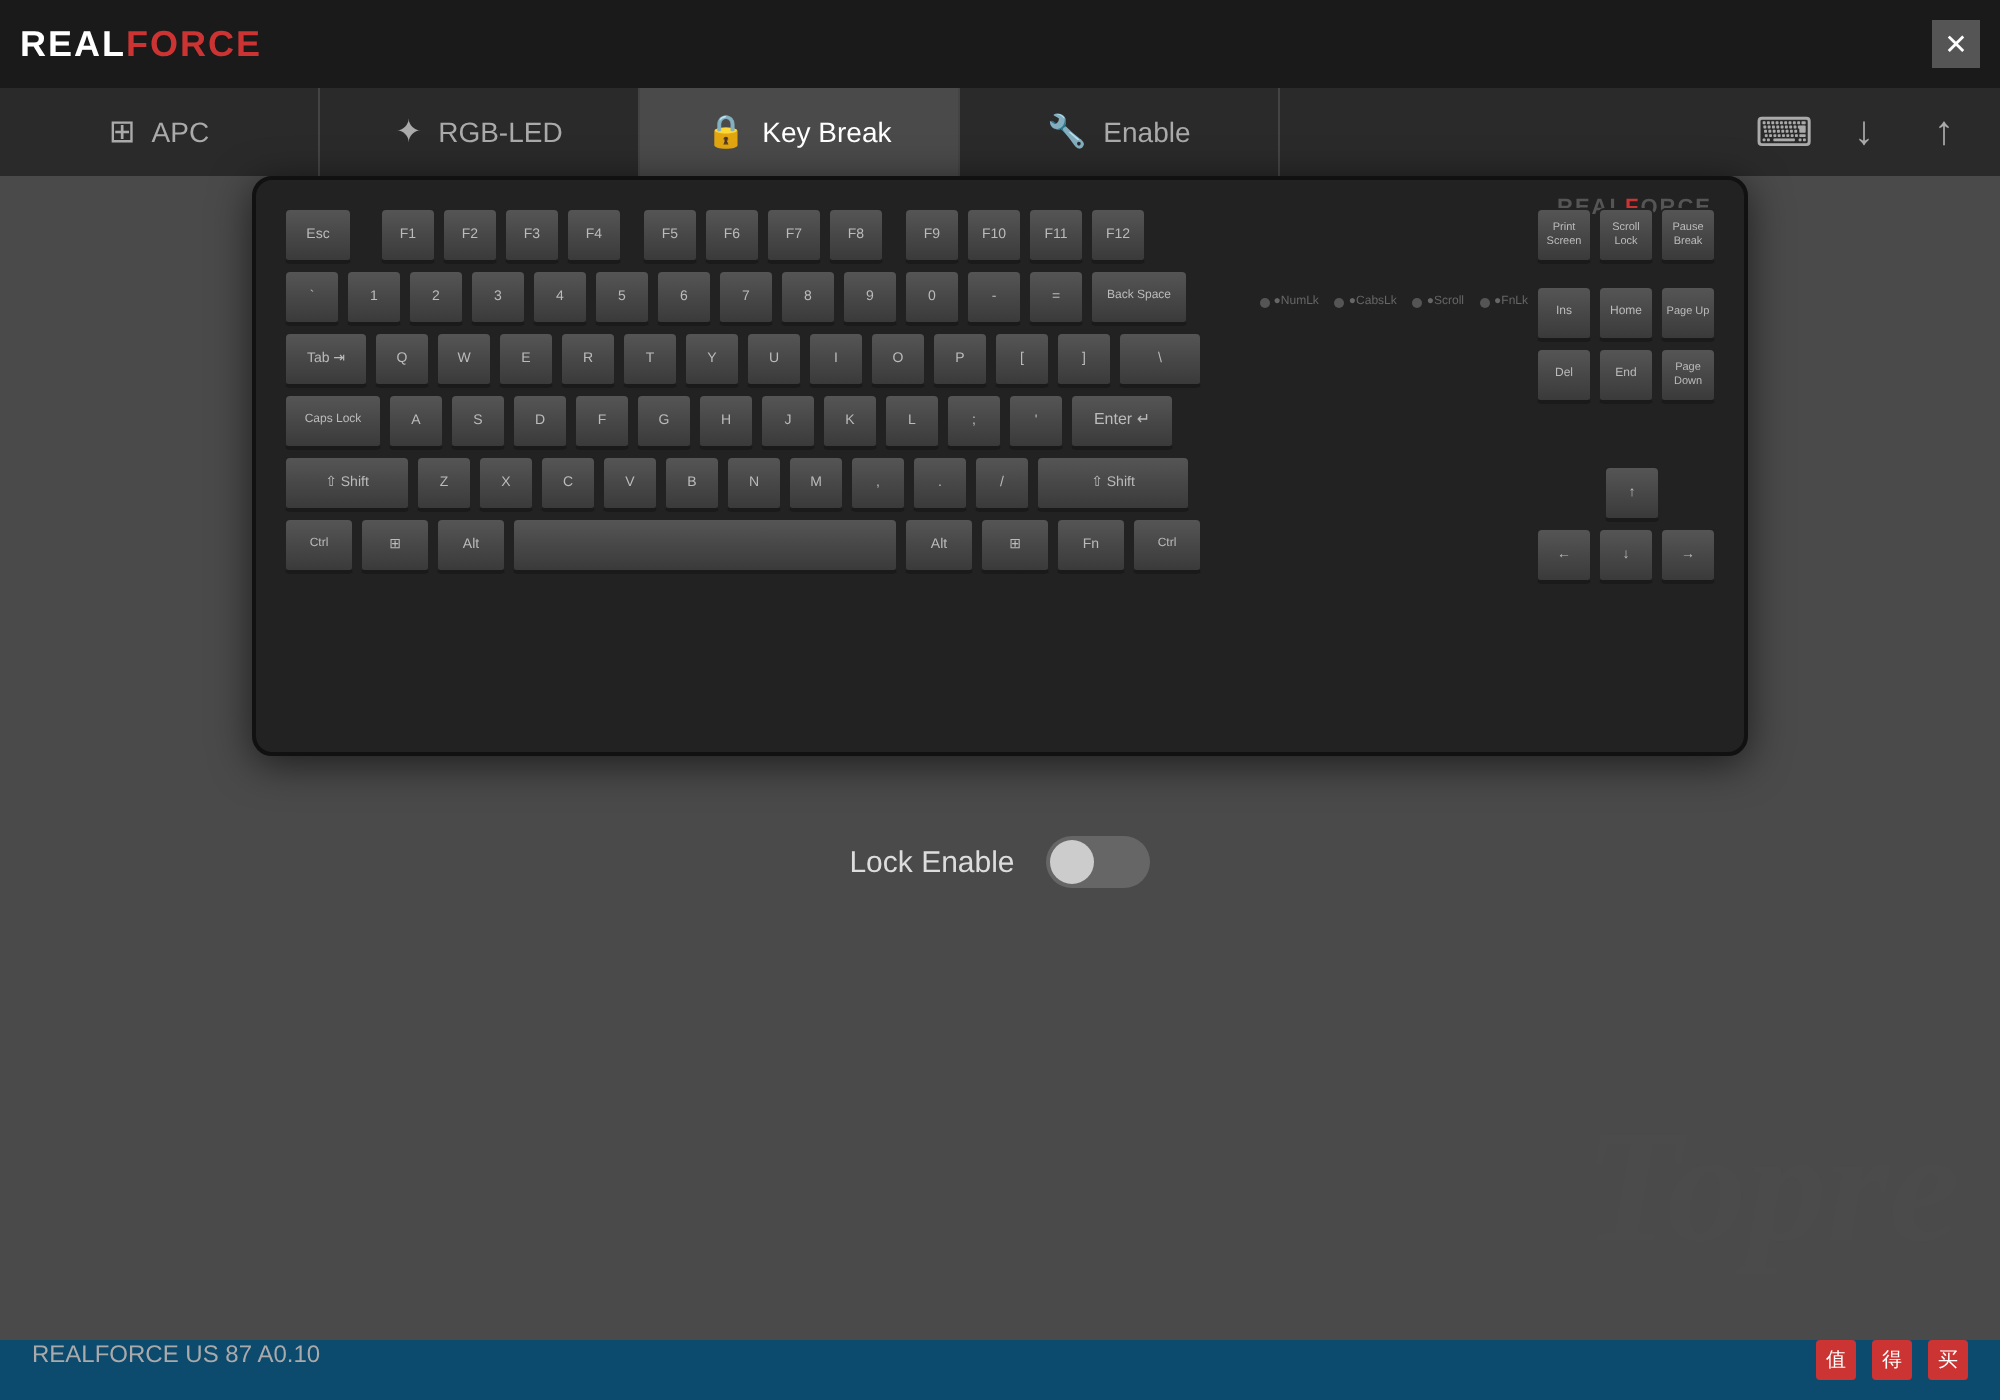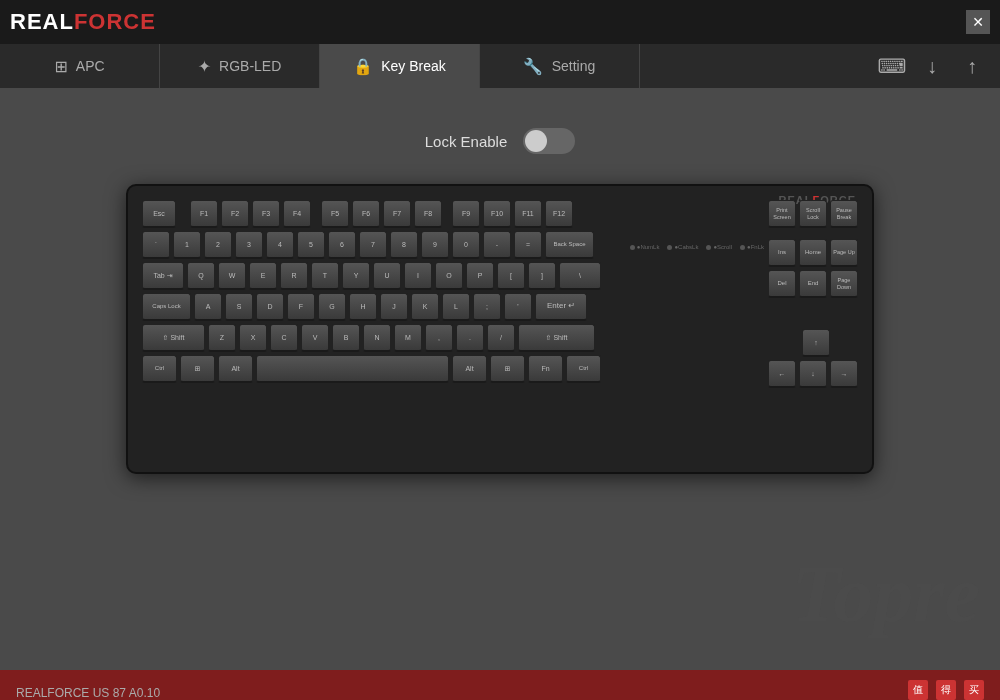--- a/index.html
+++ b/index.html
@@ -18,21 +18,21 @@
       top: 0; left: 0; right: 0;
       height: 44px;
       background: #1a1a1a;
       display: flex;
       align-items: center;
       justify-content: space-between;
       padding: 0 10px;
     }
     #logo {
       color: #fff;
-      font-size: 22px;
+      font-size: 18px;
       font-weight: bold;
       letter-spacing: 1px;
     }
     #logo span.real { color: #fff; }
     #logo span.force { color: #cc3333; }
     #close-btn {
       width: 24px; height: 24px;
       background: #555;
       border: none;
       color: #fff;
@@ -254,23 +254,23 @@
       width: 5px; height: 5px;
       border-radius: 50%;
       background: #555;
     }
 
     
     #status-bar {
       position: absolute;
       bottom: 0; left: 0; right: 0;
       height: 30px;
-      background: #7f1d1d;
-      display: flex;
-      align-items: flex-end;
+      background: #0c4a6e;
+      display: flex;
+      align-items: flex-start;
       justify-content: space-between;
       padding: 0 16px;
       color: #aaa;
       font-size: 12px;
     }
 
     
     #topre-watermark {
       position: absolute;
       bottom: 60px;
@@ -319,37 +319,30 @@
   <div class="tab">
     <span class="tab-icon">✦</span>
     <span>RGB-LED</span>
   </div>
   <div class="tab active">
     <span class="tab-icon">🔒</span>
     <span>Key Break</span>
   </div>
   <div class="tab">
     <span class="tab-icon">🔧</span>
-    <span>Setting</span>
+    <span>Enable</span>
   </div>
   <div class="tab-actions">
     <button class="action-btn" title="Keyboard">⌨</button>
     <button class="action-btn" title="Download">↓</button>
     <button class="action-btn" title="Upload">↑</button>
   </div>
 </div>
 
 <div id="main-content">
-
-  <div id="lock-enable-row">
-    <span id="lock-enable-label">Lock Enable</span>
-    <div class="toggle-switch" id="lock-toggle">
-      <div class="toggle-knob"></div>
-    </div>
-  </div>
 
   <div id="keyboard-container">
     <div id="keyboard-bg">
 
       <div id="rf-brand">REAL<span>F</span>ORCE</div>
 
       <div id="led-row">
         <div class="led-dot">
           <div class="led-circle"></div>
           <span>●NumLk</span>
@@ -496,20 +489,27 @@
         <div class="right-key-row">
           <div class="rkey" style="width:28px;">←</div>
           <div class="rkey" style="width:28px;">↓</div>
           <div class="rkey" style="width:28px;">→</div>
         </div>
       </div>
 
     </div>
   </div>
 
+  <div id="lock-enable-row">
+    <span id="lock-enable-label">Lock Enable</span>
+    <div class="toggle-switch" id="lock-toggle">
+      <div class="toggle-knob"></div>
+    </div>
+  </div>
+
 </div>
 
 <div id="topre-watermark">Topre</div>
 
 <div id="status-bar">
   <span>REALFORCE US 87  A0.10</span>
   <div class="status-icons">
     <div class="status-icon-box">值</div>
     <div class="status-icon-box">得</div>
     <div class="status-icon-box">买</div>

